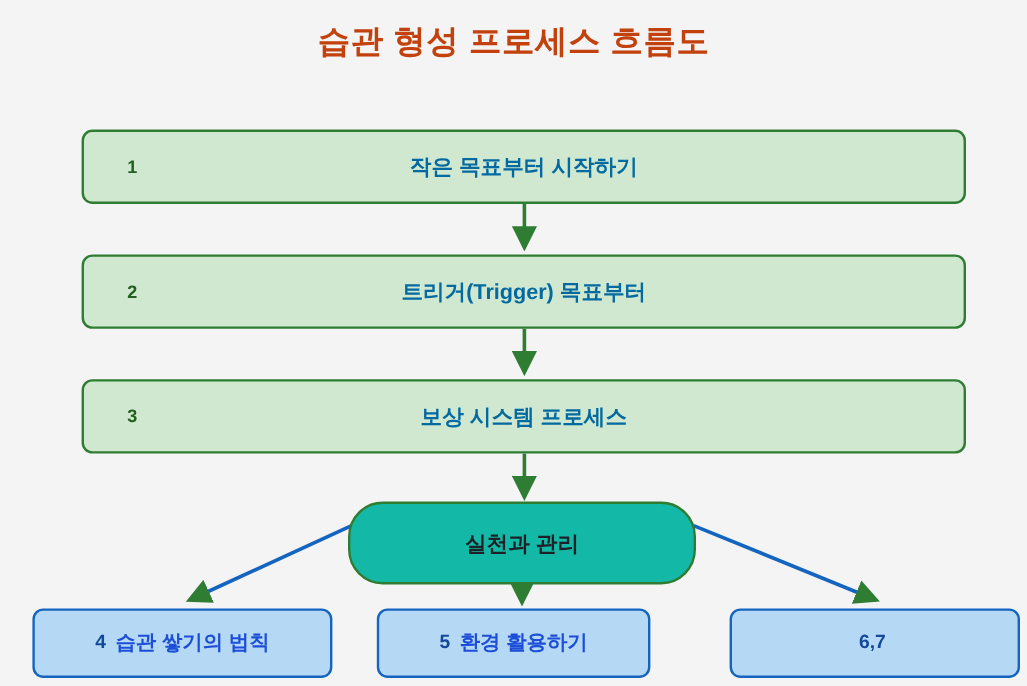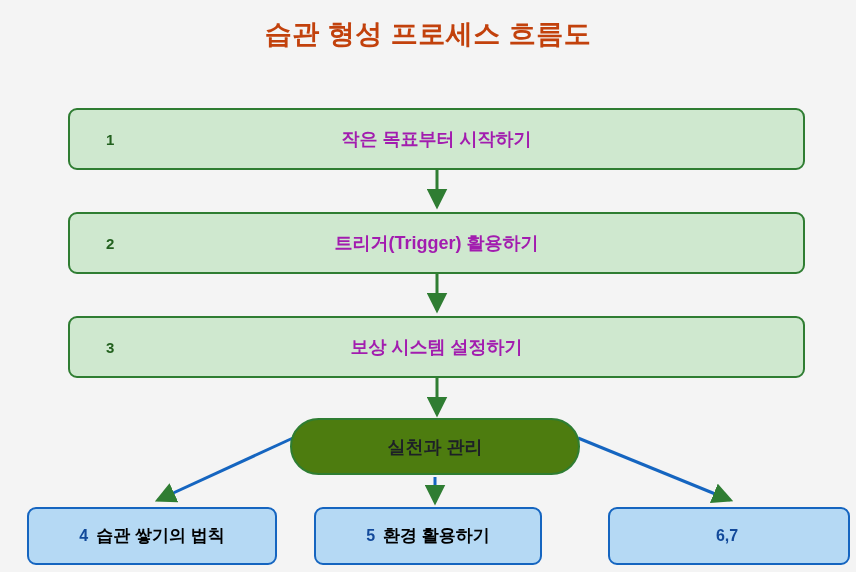--- a/index.html
+++ b/index.html
@@ -61,31 +61,31 @@
     font-size: 15px;
     font-weight: bold;
     color: #23611f;
   }
 
   .step-label {
     width: 100%;
     text-align: center;
     font-size: 18px;
     font-weight: bold;
-    color: #a21caf;
+    color: #0369a1;
   }
 
   
   #pill-node {
     position: absolute;
     left: 290px;
     top: 418px;
     width: 290px;
-    height: 57px;
-    background: #4d7c0f;
+    height: 69px;
+    background: #14b8a6;
     border: 2px solid #2f7d32;
     border-radius: 29px;
     display: flex;
     align-items: center;
     justify-content: center;
   }
 
   #pill-label {
     font-size: 18px;
     font-weight: bold;
@@ -109,21 +109,21 @@
     font-size: 16px;
     font-weight: bold;
     color: #12499a;
     margin-right: 8px;
     flex: 0 0 auto;
   }
 
   .outcome-label {
     font-size: 17px;
     font-weight: bold;
-    color: #000000;
+    color: #1d4ed8;
     line-height: 1.12;
     text-align: center;
   }
 
   .outcome-label .l2 { display: block; }
 
   #outcome-4 { left: 27px; width: 250px; }
   #outcome-5 { left: 314px; width: 228px; }
   #outcome-67 { left: 608px; width: 242px; }
   #outcome-67 .outcome-num { margin-right: 4px; align-self: center; }
@@ -155,26 +155,26 @@
     <line x1="578" y1="438" x2="730" y2="500" stroke="#1565c0" stroke-width="3" marker-end="url(#arrow-green)"></line>
   </svg>
 
   <div class="step-box" id="step-1" style="left:68px; top:108px; width:737px; height:62px;">
     <span class="step-num">1</span>
     <span class="step-label">작은 목표부터 시작하기</span>
   </div>
 
   <div class="step-box" id="step-2" style="left:68px; top:212px; width:737px; height:62px;">
     <span class="step-num">2</span>
-    <span class="step-label">트리거(Trigger) 활용하기</span>
+    <span class="step-label">트리거(Trigger) 목표부터</span>
   </div>
 
   <div class="step-box" id="step-3" style="left:68px; top:316px; width:737px; height:62px;">
     <span class="step-num">3</span>
-    <span class="step-label">보상 시스템 설정하기</span>
+    <span class="step-label">보상 시스템 프로세스</span>
   </div>
 
   <div id="pill-node">
     <span id="pill-label">실천과 관리</span>
   </div>
 
   <div class="outcome-box" id="outcome-4">
     <span class="outcome-num">4</span>
     <span class="outcome-label">습관 쌓기의 법칙</span>
   </div>

